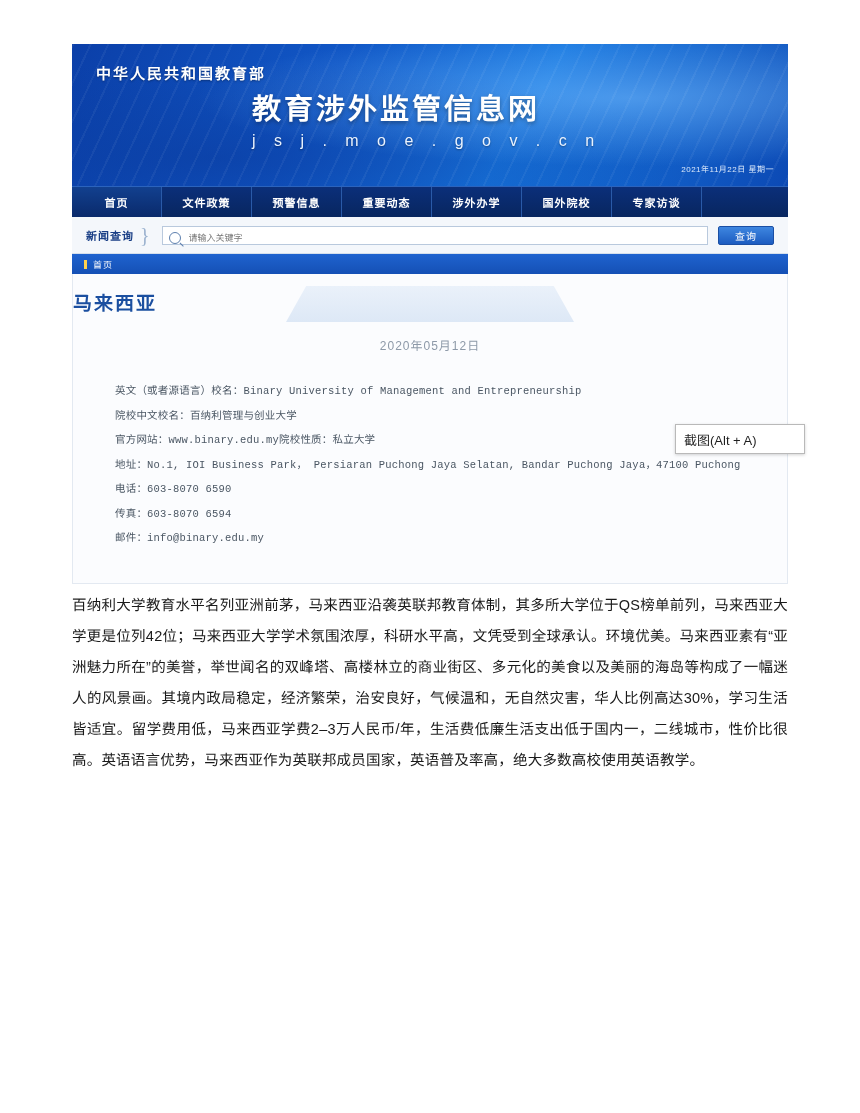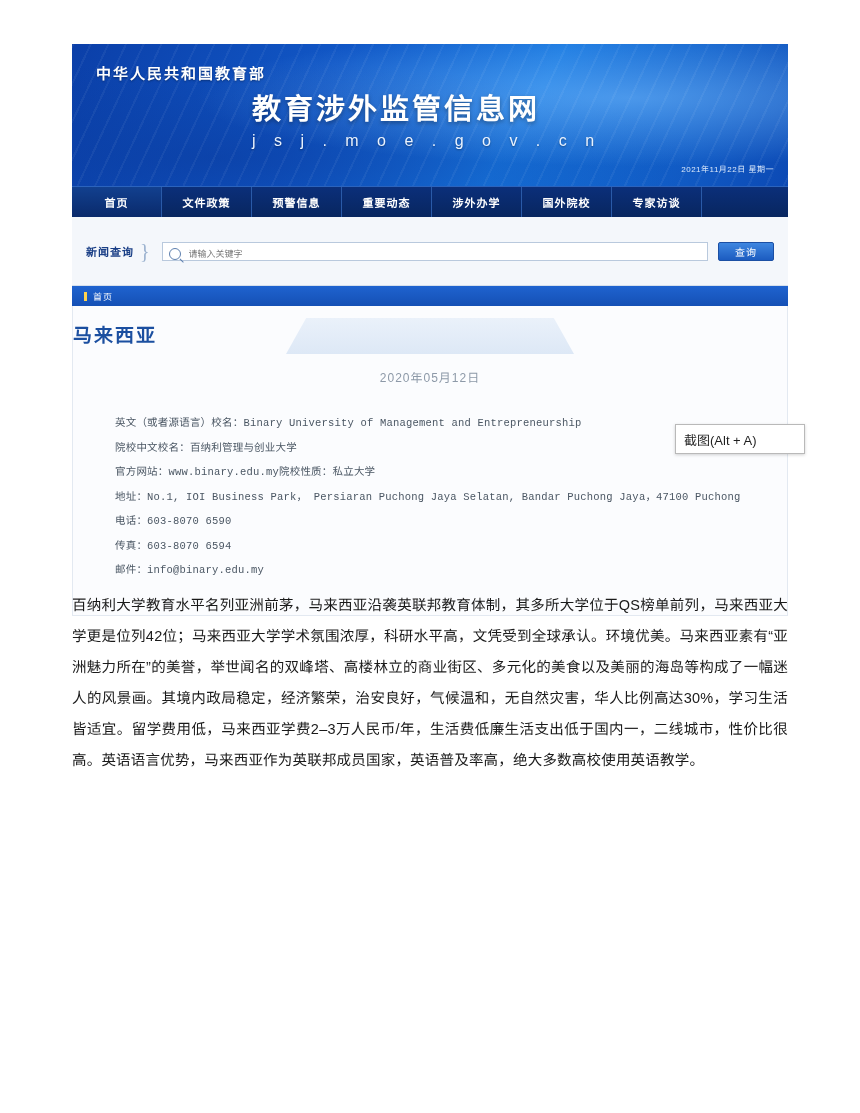--- a/index.html
+++ b/index.html
@@ -164,21 +164,21 @@
   .nav-item.active { background: linear-gradient(180deg, #12408f 0%, #0a2a6b 100%); }
   .nav-spacer { flex: 1 1 auto; }
 
   
   .searchbar {
     height: 36px;
     background: #f4f7fb;
     border-bottom: 1px solid #d6e0ec;
     display: flex;
     align-items: center;
-    padding: 16px 14px;
+    padding: 0 14px;
   }
   .search-label {
     font-size: 11px;
     font-weight: bold;
     color: #1a3f86;
     letter-spacing: 1px;
     margin-right: 6px;
   }
   .search-brace {
     font-size: 20px;

